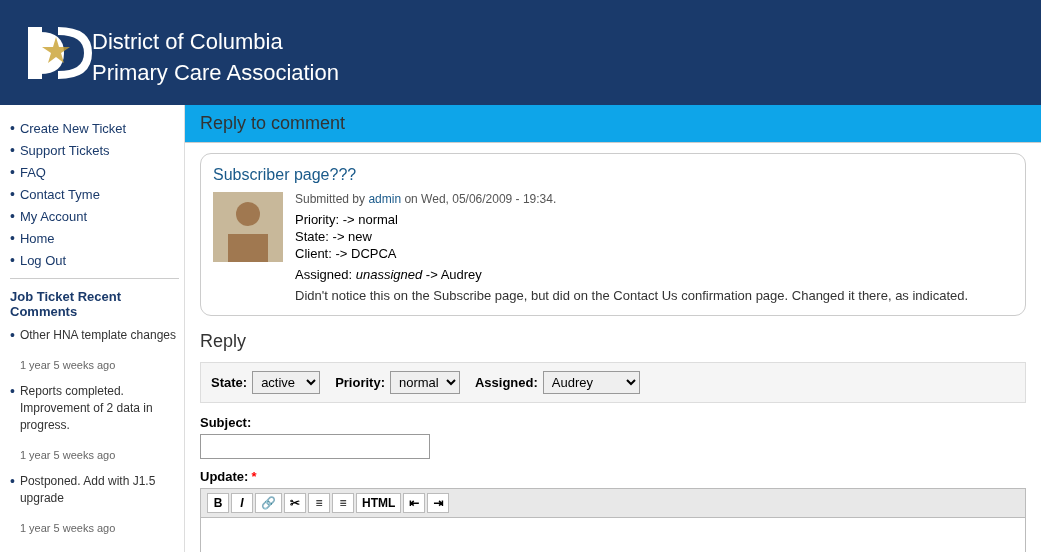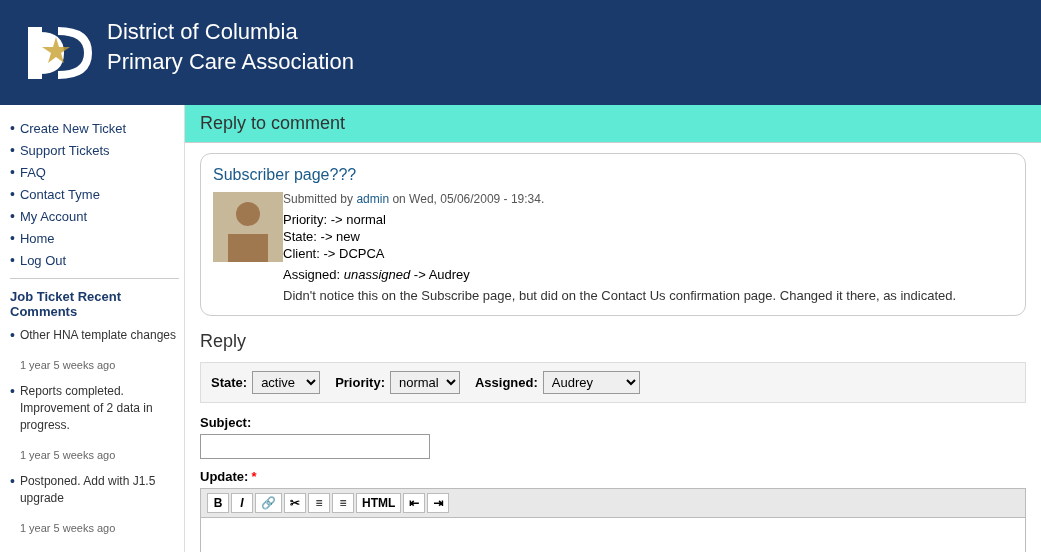--- a/index.html
+++ b/index.html
@@ -8,22 +8,21 @@
     
     .header {
       background: #1a3a6b;
       padding: 15px 20px;
       display: flex;
       align-items: center;
       height: 105px;
     }
     .logo-box {
       display: flex;
-      align-items: flex-start;
-      gap: 15px;
+      align-items: flex-end;
     }
     .logo-text {
       color: white;
       font-size: 22px;
       line-height: 1.4;
     }
     .logo-text span {
       display: block;
     }
 
@@ -99,21 +98,21 @@
       display: block;
       margin-top: 14px;
     }
 
     
     .main {
       flex: 1;
       padding: 0;
     }
     .page-title-bar {
-      background: #5eead4;
+      background: #0ea5e9;
       padding: 8px 15px;
       font-size: 18px;
       font-weight: normal;
       color: #333;
       border-bottom: 1px solid #ccc;
     }
     .main-content {
       padding: 10px 15px;
     }
 
@@ -125,20 +124,21 @@
       margin-bottom: 15px;
       background: #fff;
     }
     .ticket-title {
       color: #1a5a8a;
       font-size: 16px;
       margin-bottom: 8px;
     }
     .ticket-body {
       display: flex;
+      gap: 12px;
     }
     .ticket-avatar {
       width: 70px;
       height: 70px;
       flex-shrink: 0;
       background: #c8a882;
       overflow: hidden;
       position: relative;
     }
     .ticket-meta {

